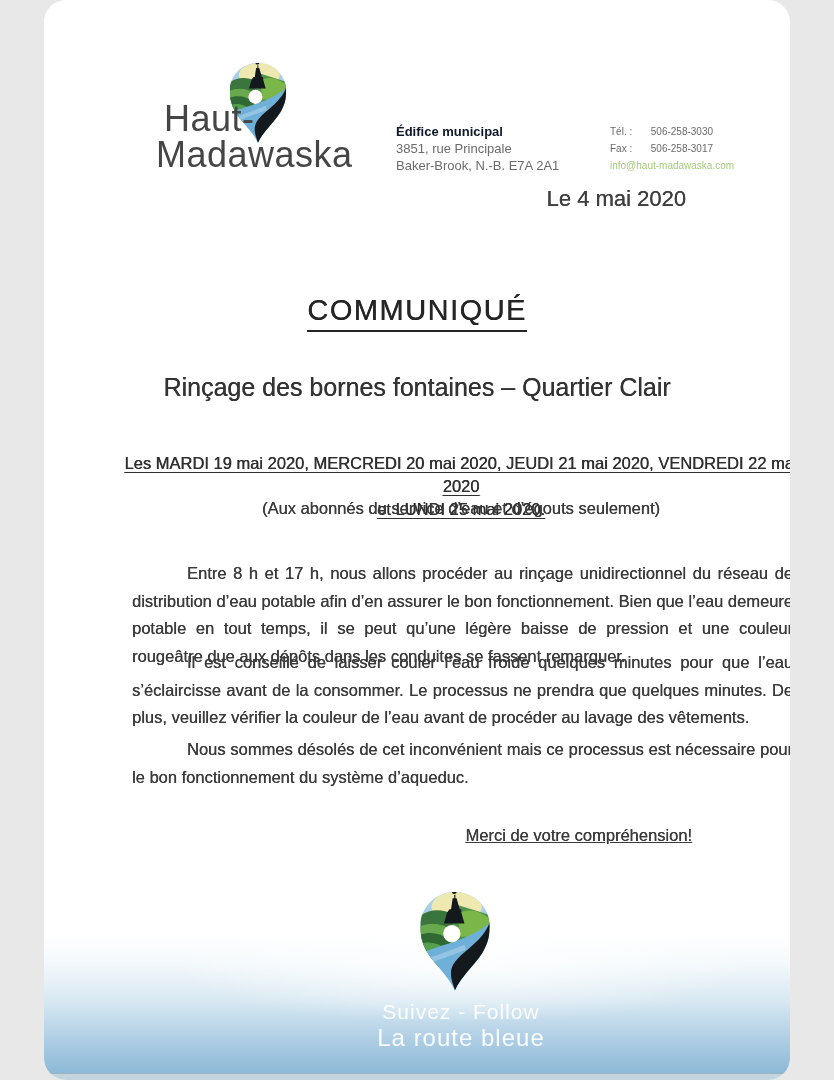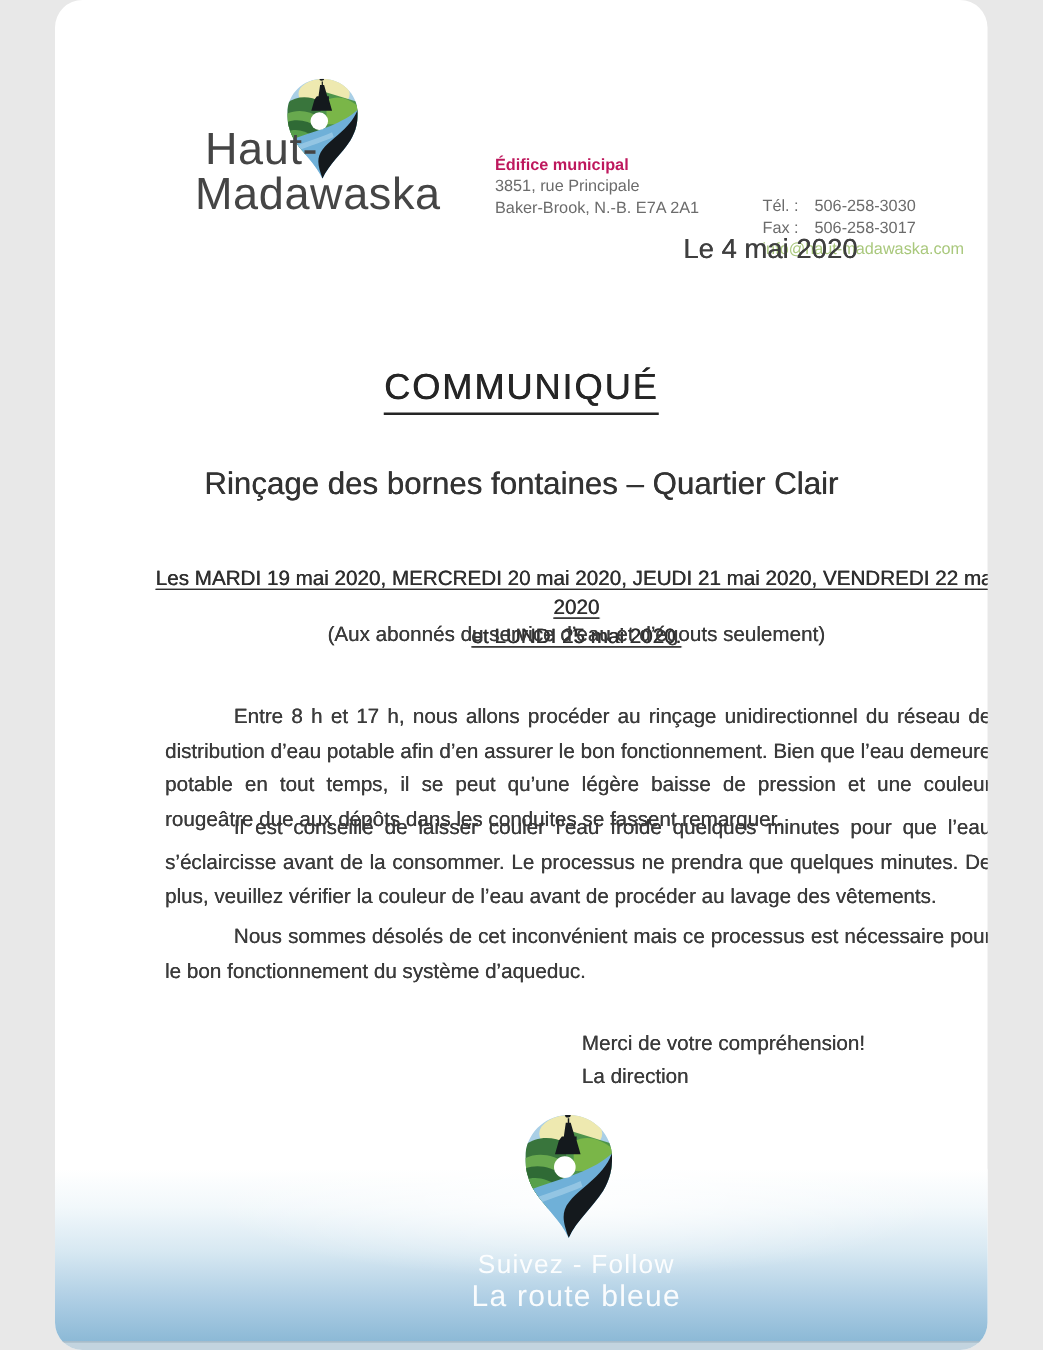--- a/index.html
+++ b/index.html
@@ -15,23 +15,23 @@
   }
   .abs{position:absolute;}
 
   
   .logo-block{left:110px;top:56px;width:200px;height:125px;}
   .logo-pin{position:absolute;left:72px;top:2px;width:64px;height:88px;}
   .logo-line1{position:absolute;left:10px;top:42px;font-size:36px;font-weight:400;color:#454545;letter-spacing:.5px;}
   .logo-line2{position:absolute;left:2px;top:78px;font-size:36px;font-weight:400;color:#454545;letter-spacing:.5px;}
 
   .address-block{left:352px;top:123px;font-size:13px;line-height:17px;color:#6b6b6b;}
-  .address-title{color:#be185d;font-weight:700;}
+  .address-title{color:#0f172a;font-weight:700;}
 
-  .contact-block{left:566px;top:123px;font-size:13px;line-height:17px;color:#6b6b6b;margin-top:33px;}
+  .contact-block{left:566px;top:123px;font-size:10px;line-height:17px;color:#6b6b6b;}
   .contact-row .lbl{display:inline-block;width:38px;}
   .contact-email{color:#a9c87c;}
 
   .date-line{right:104px;top:186px;font-size:22px;color:#3f3f3f;text-shadow:.2px 0 0 currentColor;}
 
   
   .doc-title{left:0;top:294px;width:100%;text-align:center;}
   .doc-title span{
     display:inline-block;font-size:29px;letter-spacing:1.5px;color:#252525;
     text-shadow:.4px 0 0 currentColor;
@@ -41,21 +41,21 @@
 
   .dates-block{left:77px;top:452px;width:680px;text-align:center;font-size:16.5px;line-height:23px;color:#2f2f2f;}
   .dates-block .u{text-decoration:underline;text-underline-offset:3px;text-shadow:.35px 0 0 currentColor;}
   .audience-note{left:77px;top:499px;width:680px;text-align:center;font-size:16.5px;color:#3b3b3b;text-shadow:.2px 0 0 currentColor;}
 
   .body-par{left:88px;width:661px;font-size:16.5px;line-height:27.5px;text-align:justify;text-indent:55px;color:#3b3b3b;text-shadow:.2px 0 0 currentColor;margin:0;}
   .par-1{top:540px;margin-top:20px;}
   .par-2{top:649px;}
   .par-3{top:736px;}
 
-  .closing{right:98px;top:822px;font-size:16.5px;line-height:26px;color:#3b3b3b;text-shadow:.2px 0 0 currentColor;}
+  .closing{right:98px;top:822px;text-align:right;font-size:16.5px;line-height:26px;color:#3b3b3b;text-shadow:.2px 0 0 currentColor;text-decoration:underline;}
 
   
   .footer-band{
     left:0;top:935px;width:834px;height:138px;
     background:
       radial-gradient(ellipse 420px 90px at 50% 18%, rgba(255,255,255,.85), rgba(255,255,255,0) 70%),
       linear-gradient(to bottom, #ffffff 0%, #f2f8fb 22%, #d7e8f2 48%, #abcce3 78%, #8cb9d6 100%);
   }
   .bottom-strip{left:0;top:1073px;width:834px;height:7px;background:#c3d4df;border-top:1px solid #9db3c1;}
   .footer-pin{position:absolute;left:371px;top:888px;width:80px;height:104px;}
@@ -136,21 +136,20 @@
   </div>
 
   <div class="abs audience-note">(Aux abonnés du service d’eau et d’égouts seulement)</div>
 
   <p class="abs body-par par-1">Entre 8 h et 17 h, nous allons procéder au rinçage unidirectionnel du réseau de distribution d’eau potable afin d’en assurer le bon fonctionnement. Bien que l’eau demeure potable en tout temps, il se peut qu’une légère baisse de pression et une couleur rougeâtre due aux dépôts dans les conduites se fassent remarquer.</p>
   <p class="abs body-par par-2">Il est conseillé de laisser couler l’eau froide quelques minutes pour que l’eau s’éclaircisse avant de la consommer. Le processus ne prendra que quelques minutes. De plus, veuillez vérifier la couleur de l’eau avant de procéder au lavage des vêtements.</p>
   <p class="abs body-par par-3">Nous sommes désolés de cet inconvénient mais ce processus est nécessaire pour le bon fonctionnement du système d’aqueduc.</p>
 
   <div class="abs closing">
     <div>Merci de votre compréhension!</div>
-    <div>La direction</div>
   </div>
 
   <div class="abs footer-band"></div>
   <svg class="footer-pin">
       <use href="#pin"></use>
     </svg>
   <div class="abs footer-text">
     <div class="footer-line1">Suivez - Follow</div>
     <div class="footer-line2">La route bleue</div>
   </div>

